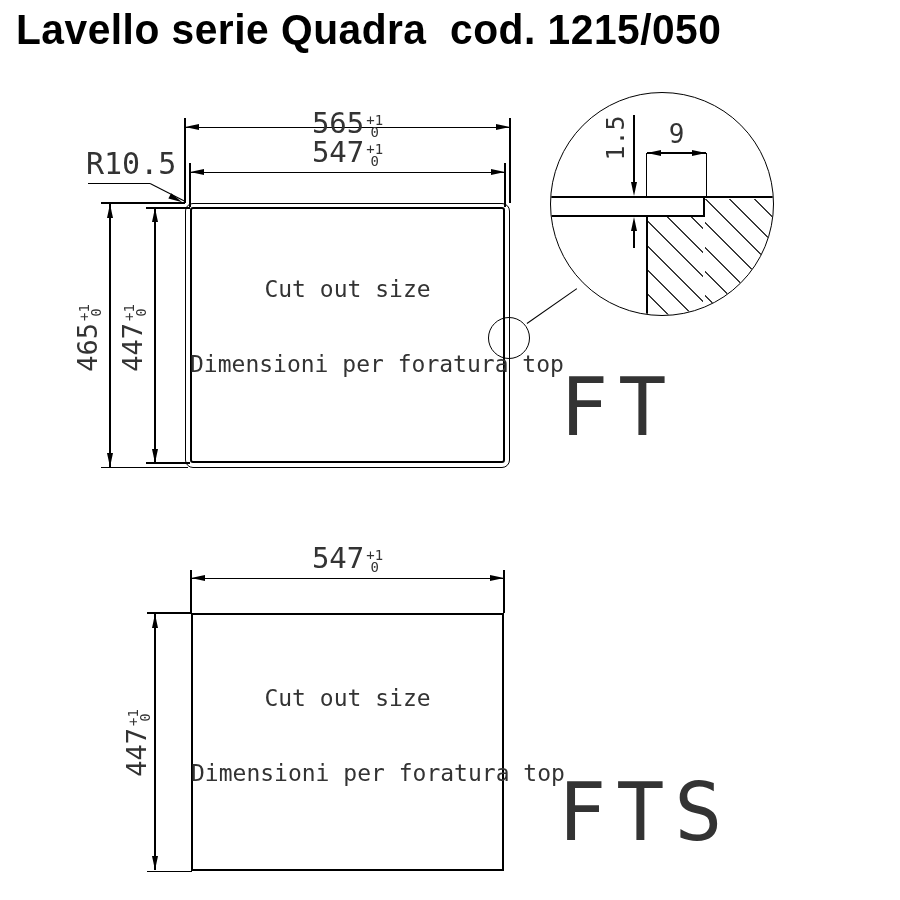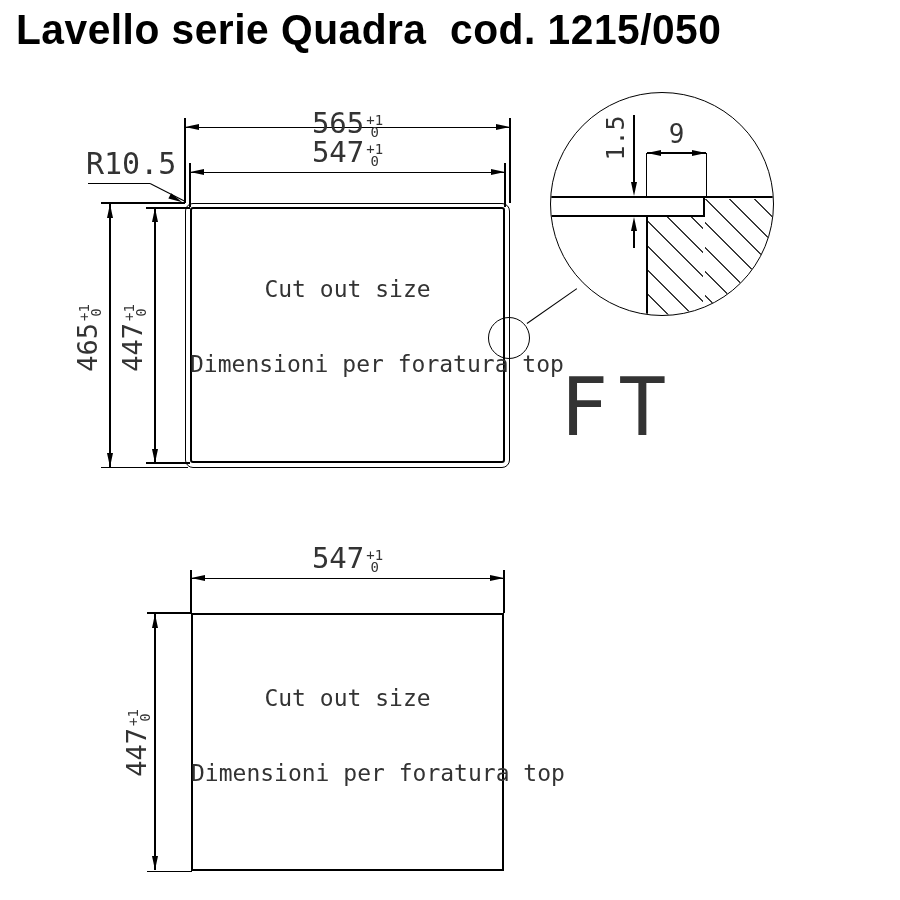--- a/index.html
+++ b/index.html
@@ -135,14 +135,15 @@
         <span>+1</span>
         <span>0</span>
       </span></div>
 
   <div class="rect" style="left:191px;top:613px;width:313px;height:258px;border:2.7px solid #000;"></div>
   <div class="note" style="left:191px;top:636px;width:313px;">
     <div>Cut out size</div>
     <div>Dimensioni per foratura top</div>
   </div>
 
+  <div class="biglabel" style="left:558px;top:773px;">FTS</div>
 
 </div>
 
 </body></html>

